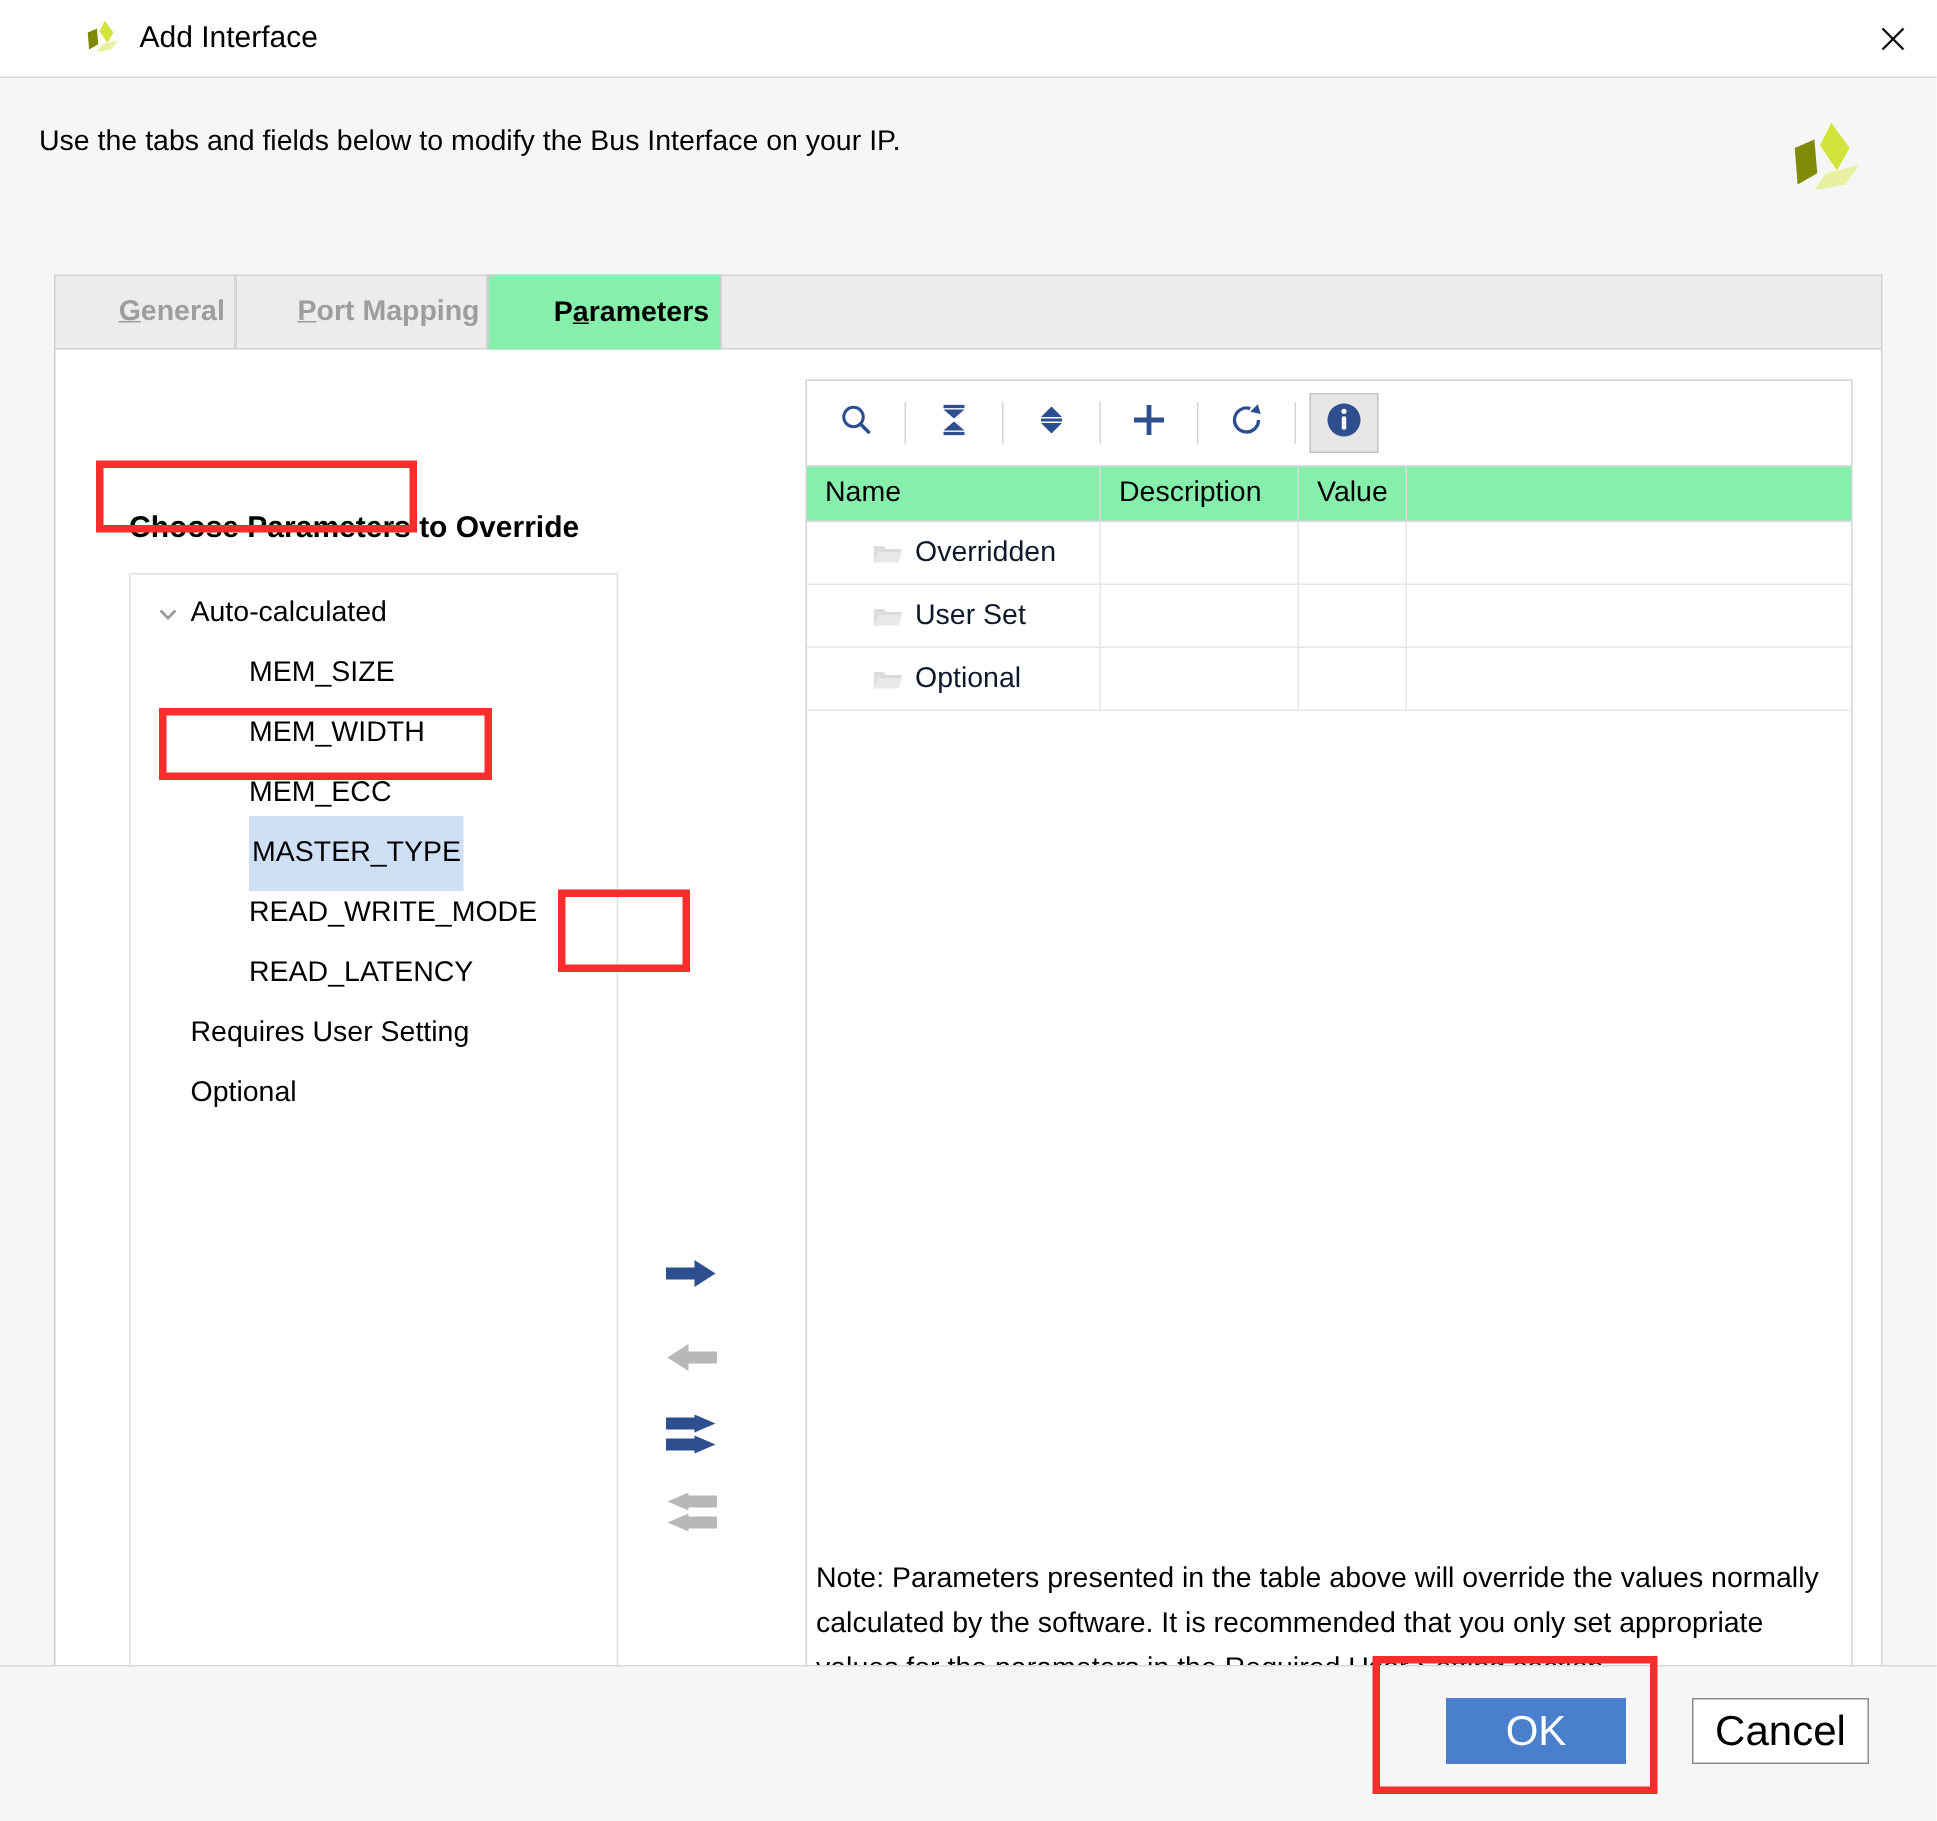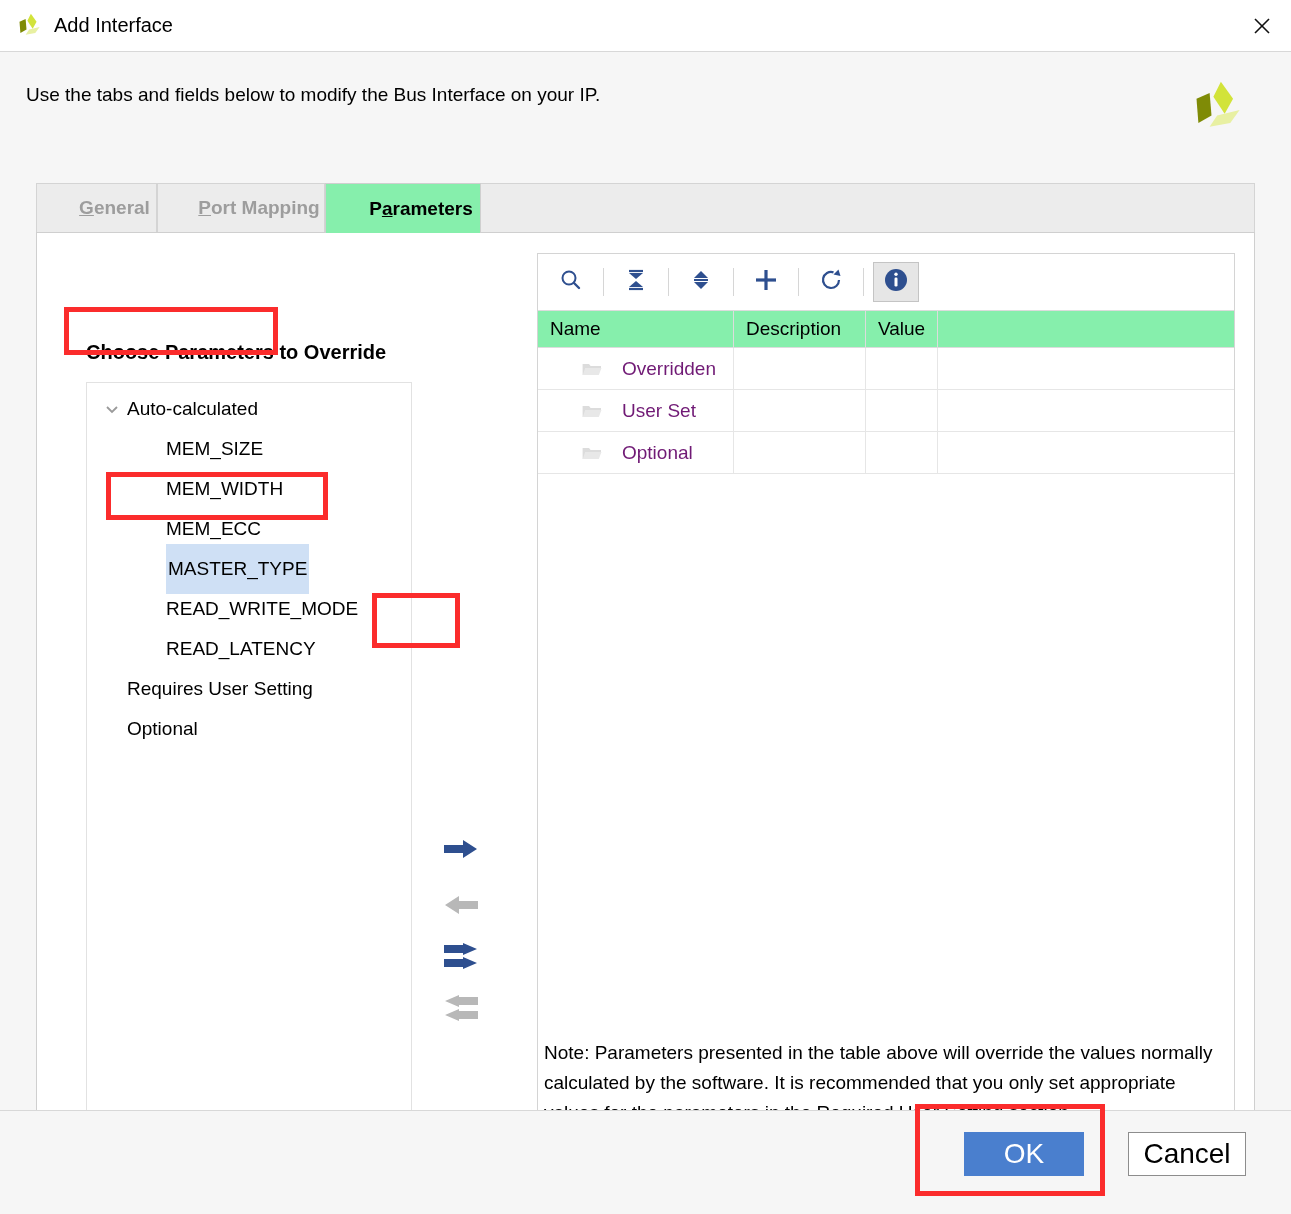--- a/index.html
+++ b/index.html
@@ -11,21 +11,21 @@
     color: #000;
     overflow: hidden;
     position: relative;
   }
 
   
   .titlebar {
     position:absolute; left:0; top:0; width:1291px; height:52px;
     background:#ffffff;
     border-bottom:1px solid #d8d8d8;
-    display:flex; align-items:center;
+    display:flex; align-items:center;padding-left:39px;
   }
   .title-logo { margin-left:16px; width:28px; height:28px; position:relative; }
   .title-text {
     margin-left:10px; font-size:20px; color:#000;
     font-family:"Liberation Sans", sans-serif;
   }
   .close-btn {
     position:absolute; right:0; top:0; width:58px; height:51px;
     display:flex; align-items:center; justify-content:center;
     cursor:pointer;
@@ -157,23 +157,22 @@
   .th {
     font-size:19px; color:#000; display:flex; align-items:center;
     padding-left:12px; border-right:1px solid #dcdcdc;
   }
   .th.c0 { width:196px; }
   .th.c1 { width:132px; }
   .th.c2 { width:72px; }
   .th.c3 { flex:1; border-right:none; }
   .tbl-row { display:flex; height:42px; border-bottom:1px solid #e6e6e6; }
   .td {
-    font-size:19px; color:#701a75; display:flex; align-items:center;
+    font-size:19px; color:#0f172a; display:flex; align-items:center;
     border-right:1px solid #e6e6e6;
-    gap:12px;
   }
   .td.c0 { width:196px; padding-left:44px; }
   .td.c1 { width:132px; }
   .td.c2 { width:72px; }
   .td.c3 { flex:1; border-right:none; }
   .folder-ico { margin-right:8px; display:flex; align-items:center; }
 
   
   .note {
     position:absolute; left:6px; bottom:14px; width:676px;

